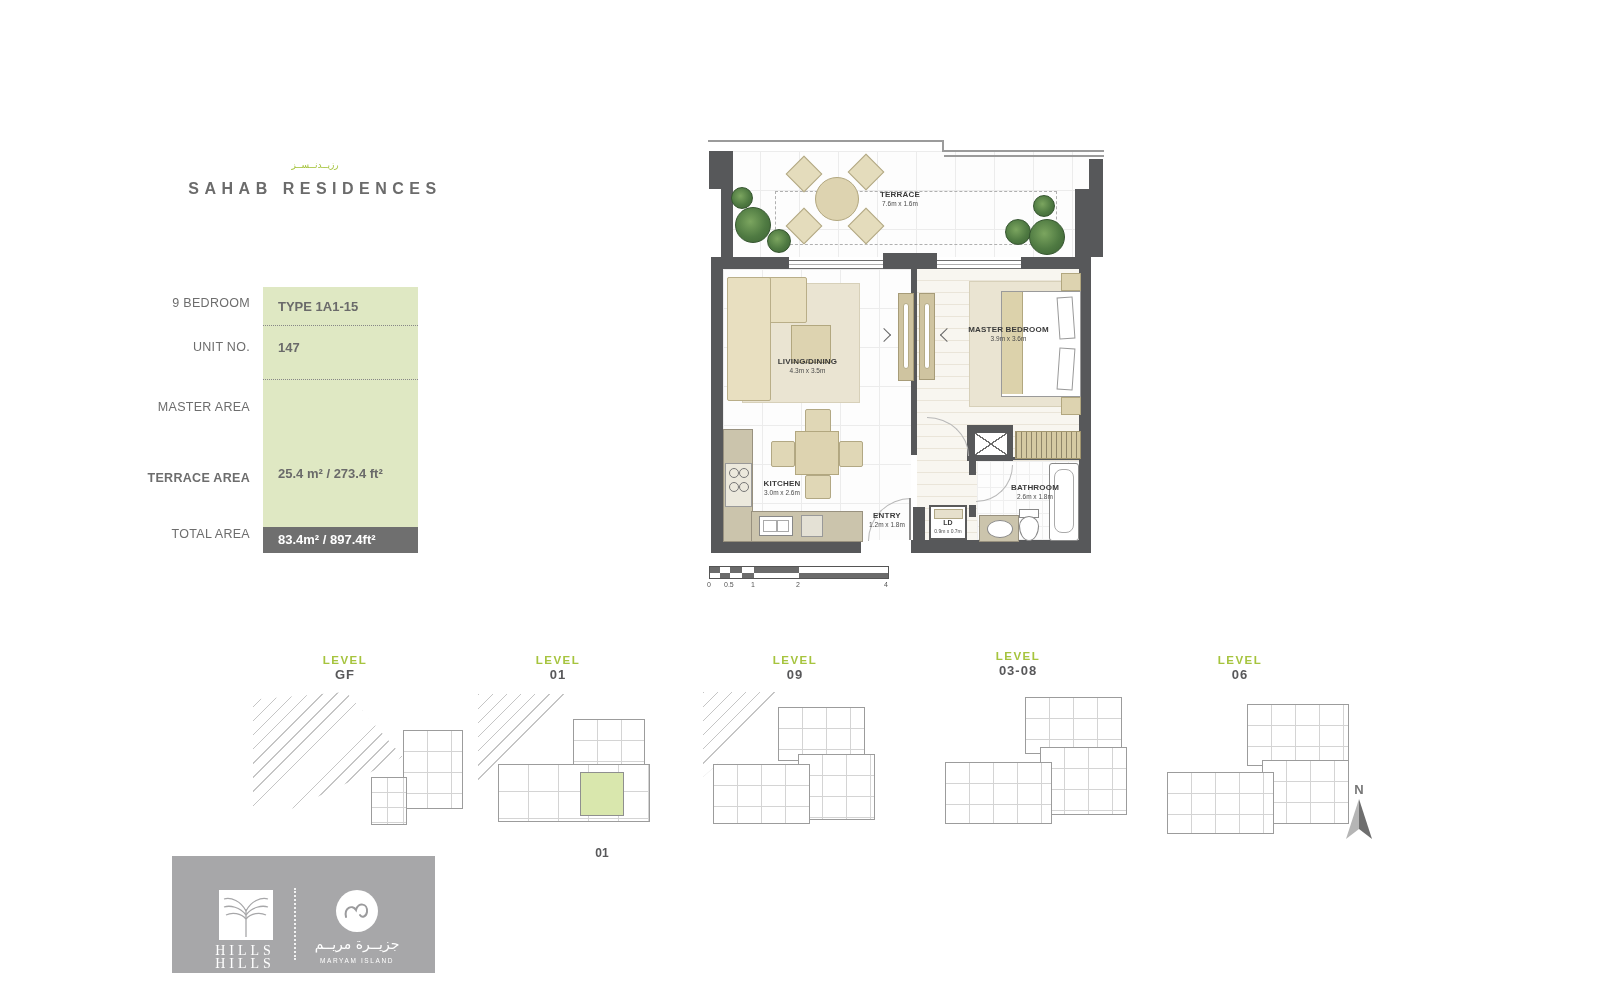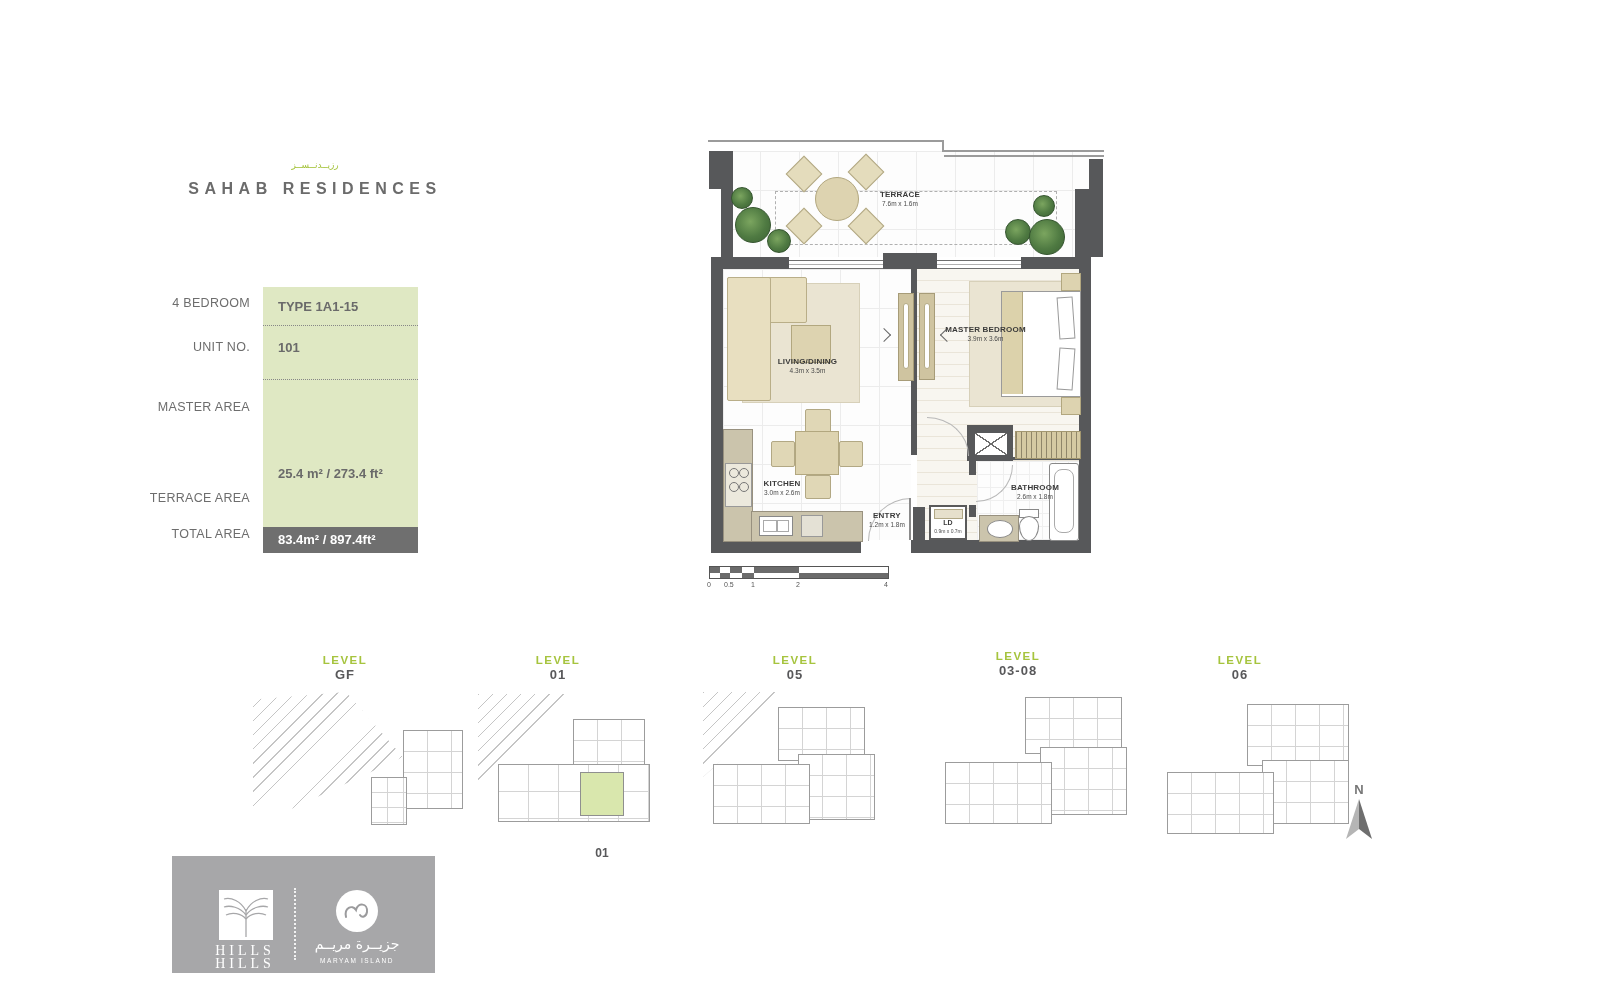--- a/index.html
+++ b/index.html
@@ -106,29 +106,29 @@
       font-size:6.5px;letter-spacing:1.6px;}
 </style>
 </head>
 <body>
 
 <div class="page" style="position:absolute;inset:0;">
 
   <div class="brand-ar-sub">رزيــدنــســز</div>
   <div class="brand-en">SAHAB RESIDENCES</div>
 
-  <div class="itl" style="top:296px;">4 BEDROOM</div>
+  <div class="itl" style="top:296px;">9 BEDROOM</div>
   <div class="itl" style="top:340px;">UNIT NO.</div>
   <div class="itl" style="top:400px;">MASTER AREA</div>
-  <div class="itl" style="top:491px;">TERRACE AREA</div>
+  <div class="itl" style="top:471px;font-weight:bold;">TERRACE AREA</div>
   <div class="itl" style="top:527px;">TOTAL AREA</div>
 
   <div class="greenbox">
     <div class="gr gr-sep" style="top:0;height:39px;line-height:39px;">TYPE 1A1-15</div>
-    <div class="gr gr-sep" style="top:39px;height:54px;line-height:44px;">101</div>
+    <div class="gr gr-sep" style="top:39px;height:54px;line-height:44px;">147</div>
     <div class="gr" style="top:161px;height:79px;line-height:52px;">25.4 m² / 273.4 ft²</div>
   </div>
   <div class="darkrow">83.4m² / 897.4ft²</div>
 
   <div class="plan">
 
     <div class="floor-grid" style="left:26px;top:16px;width:368px;height:106px;"></div>
     <div class="floor-grid" style="left:28px;top:134px;width:188px;height:271px;"></div>
     <div class="floor-brick" style="left:222px;top:134px;width:162px;height:271px;"></div>
     <div class="floor-tile" style="left:282px;top:326px;width:102px;height:79px;"></div>
@@ -240,21 +240,21 @@
     <div class="beige" style="left:366px;top:262px;width:18px;height:16px;"></div>
 
     <div class="room-label" style="left:150px;top:55px;width:110px;">
       <div class="rl-name">TERRACE</div>
       <div class="rl-dims">7.6m x 1.6m</div>
     </div>
     <div class="room-label" style="left:55px;top:222px;width:115px;text-align:center;">
       <div class="rl-name">LIVING/DINING</div>
       <div class="rl-dims">4.3m x 3.5m</div>
     </div>
-    <div class="room-label" style="left:233px;top:190px;width:115px;">
+    <div class="room-label" style="left:256px;top:190px;width:115px;">
       <div class="rl-name">MASTER BEDROOM</div>
       <div class="rl-dims">3.9m x 3.6m</div>
     </div>
     <div class="room-label" style="left:42px;top:344px;width:90px;">
       <div class="rl-name">KITCHEN</div>
       <div class="rl-dims">3.0m x 2.6m</div>
     </div>
     <div class="room-label" style="left:152px;top:376px;width:80px;">
       <div class="rl-name">ENTRY</div>
       <div class="rl-dims">1.2m x 1.8m</div>
@@ -286,21 +286,21 @@
   <div class="lvl-head" style="left:285px;top:654px;">
     <div class="lvl-t">LEVEL</div>
     <div class="lvl-n">GF</div>
   </div>
   <div class="lvl-head" style="left:498px;top:654px;">
     <div class="lvl-t">LEVEL</div>
     <div class="lvl-n">01</div>
   </div>
   <div class="lvl-head" style="left:735px;top:654px;">
     <div class="lvl-t">LEVEL</div>
-    <div class="lvl-n">05</div>
+    <div class="lvl-n">09</div>
   </div>
   <div class="lvl-head" style="left:958px;top:650px;">
     <div class="lvl-t">LEVEL</div>
     <div class="lvl-n">03-08</div>
   </div>
   <div class="lvl-head" style="left:1180px;top:654px;">
     <div class="lvl-t">LEVEL</div>
     <div class="lvl-n">06</div>
   </div>
 

